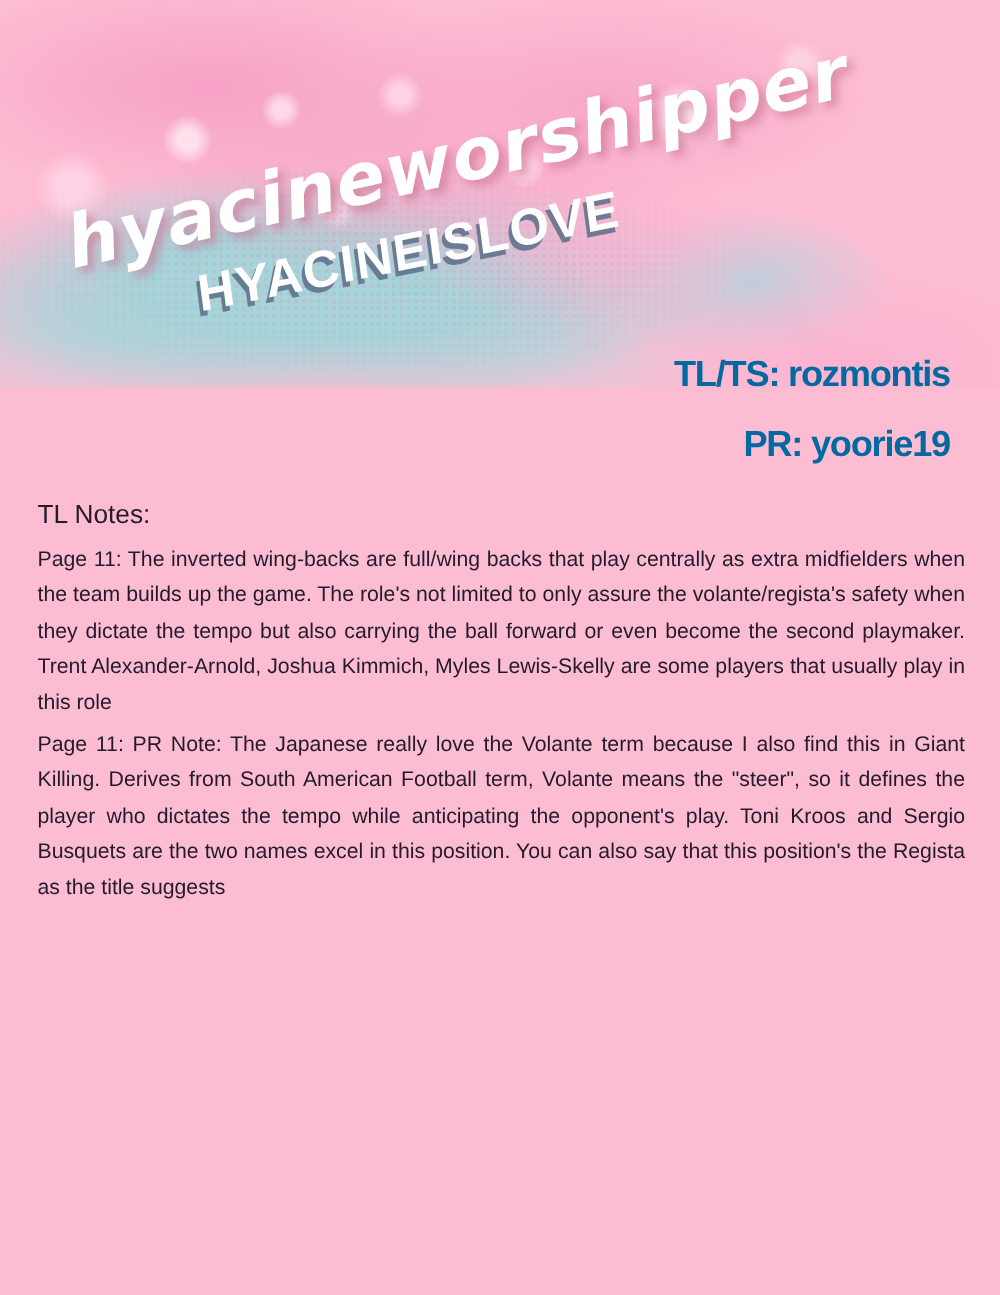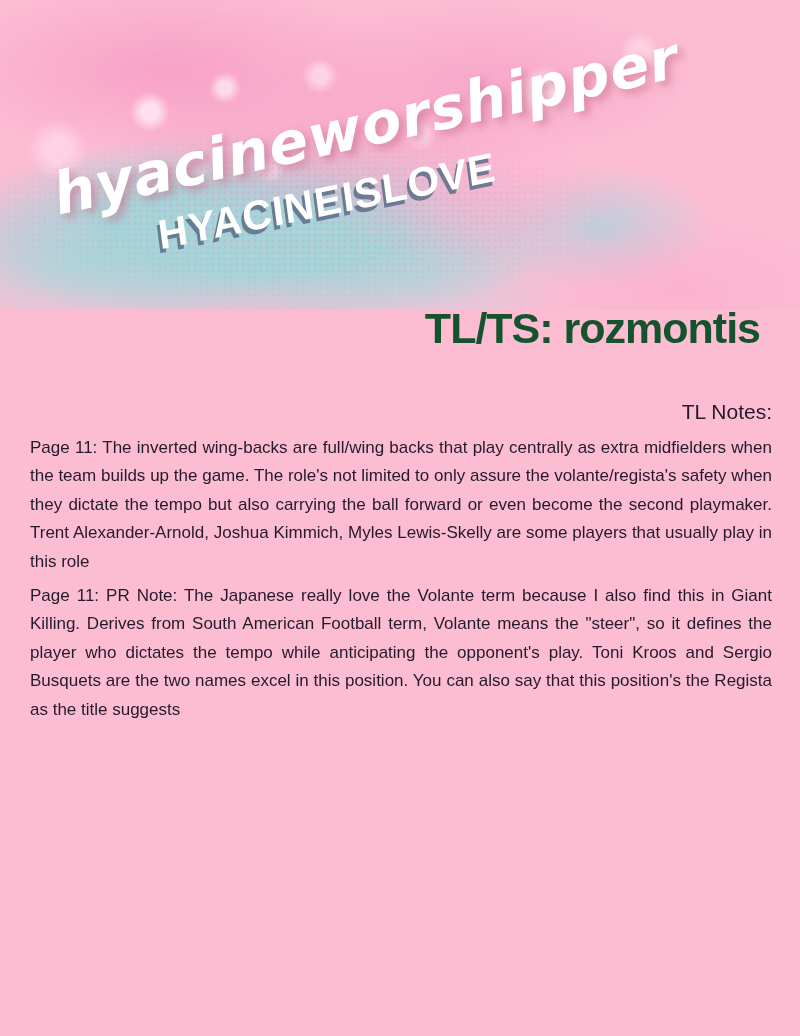--- a/index.html
+++ b/index.html
@@ -78,43 +78,42 @@
     font-weight: bold;
     font-size: 41px;
     letter-spacing: 1px;
     color: #ffffff;
     text-shadow: -3px 4px 0 rgba(90,110,135,.85);
     white-space: nowrap;
   }
 
   
   .credits {
-    position: absolute; right: 40px; top: 300px;
+    position: absolute; right: 40px; top: 272px;
     text-align: right;
-    color: #14532d;
+    color: #0369a1;
     font-family: "Liberation Sans", sans-serif;
     font-weight: bold;
-    font-size: 43px;
+    font-size: 29px;
     line-height: 56px;
     letter-spacing: -1px;
   }
 
   
   .notes {
     position: absolute; left: 30px; top: 398px;
     width: 742px;
     color: #241a2b;
     font-family: "Liberation Sans", sans-serif;
   }
   .notes-title {
     font-size: 21px;
     line-height: 28px;
     margin: 0 0 8px 0;
     font-weight: normal;
-    text-align: right;
   }
   .notes p {
     margin: 0 0 6px 0;
     font-size: 17px;
     line-height: 28.4px;
     text-align: justify;
   }
 </style>
 </head>
 <body>
@@ -124,20 +123,21 @@
   <div class="header-art">
     <div class="halftone"></div>
   </div>
 
   <div class="sig-script">hyacineworshipper</div>
 
   <div class="sig-caps">HYACINEISLOVE</div>
 
   <div class="credits">
     <div>TL/TS: rozmontis</div>
+    <div>PR: yoorie19</div>
   </div>
 
   <div class="notes">
     <h2 class="notes-title">TL Notes:</h2>
     <p>Page 11: The inverted wing-backs are full/wing backs that play centrally as extra midfielders when the team builds up the game. The role's not limited to only assure the volante/regista's safety when they dictate the tempo but also carrying the ball forward or even become the second playmaker. Trent Alexander-Arnold, Joshua Kimmich, Myles Lewis-Skelly are some players that usually play in this role</p>
     <p>Page 11: PR Note: The Japanese really love the Volante term because I also find this in Giant Killing. Derives from South American Football term, Volante means the "steer", so it defines the player who dictates the tempo while anticipating the opponent's play. Toni Kroos and Sergio Busquets are the two names excel in this position. You can also say that this position's the Regista as the title suggests</p>
   </div>
 
 </div>
 

